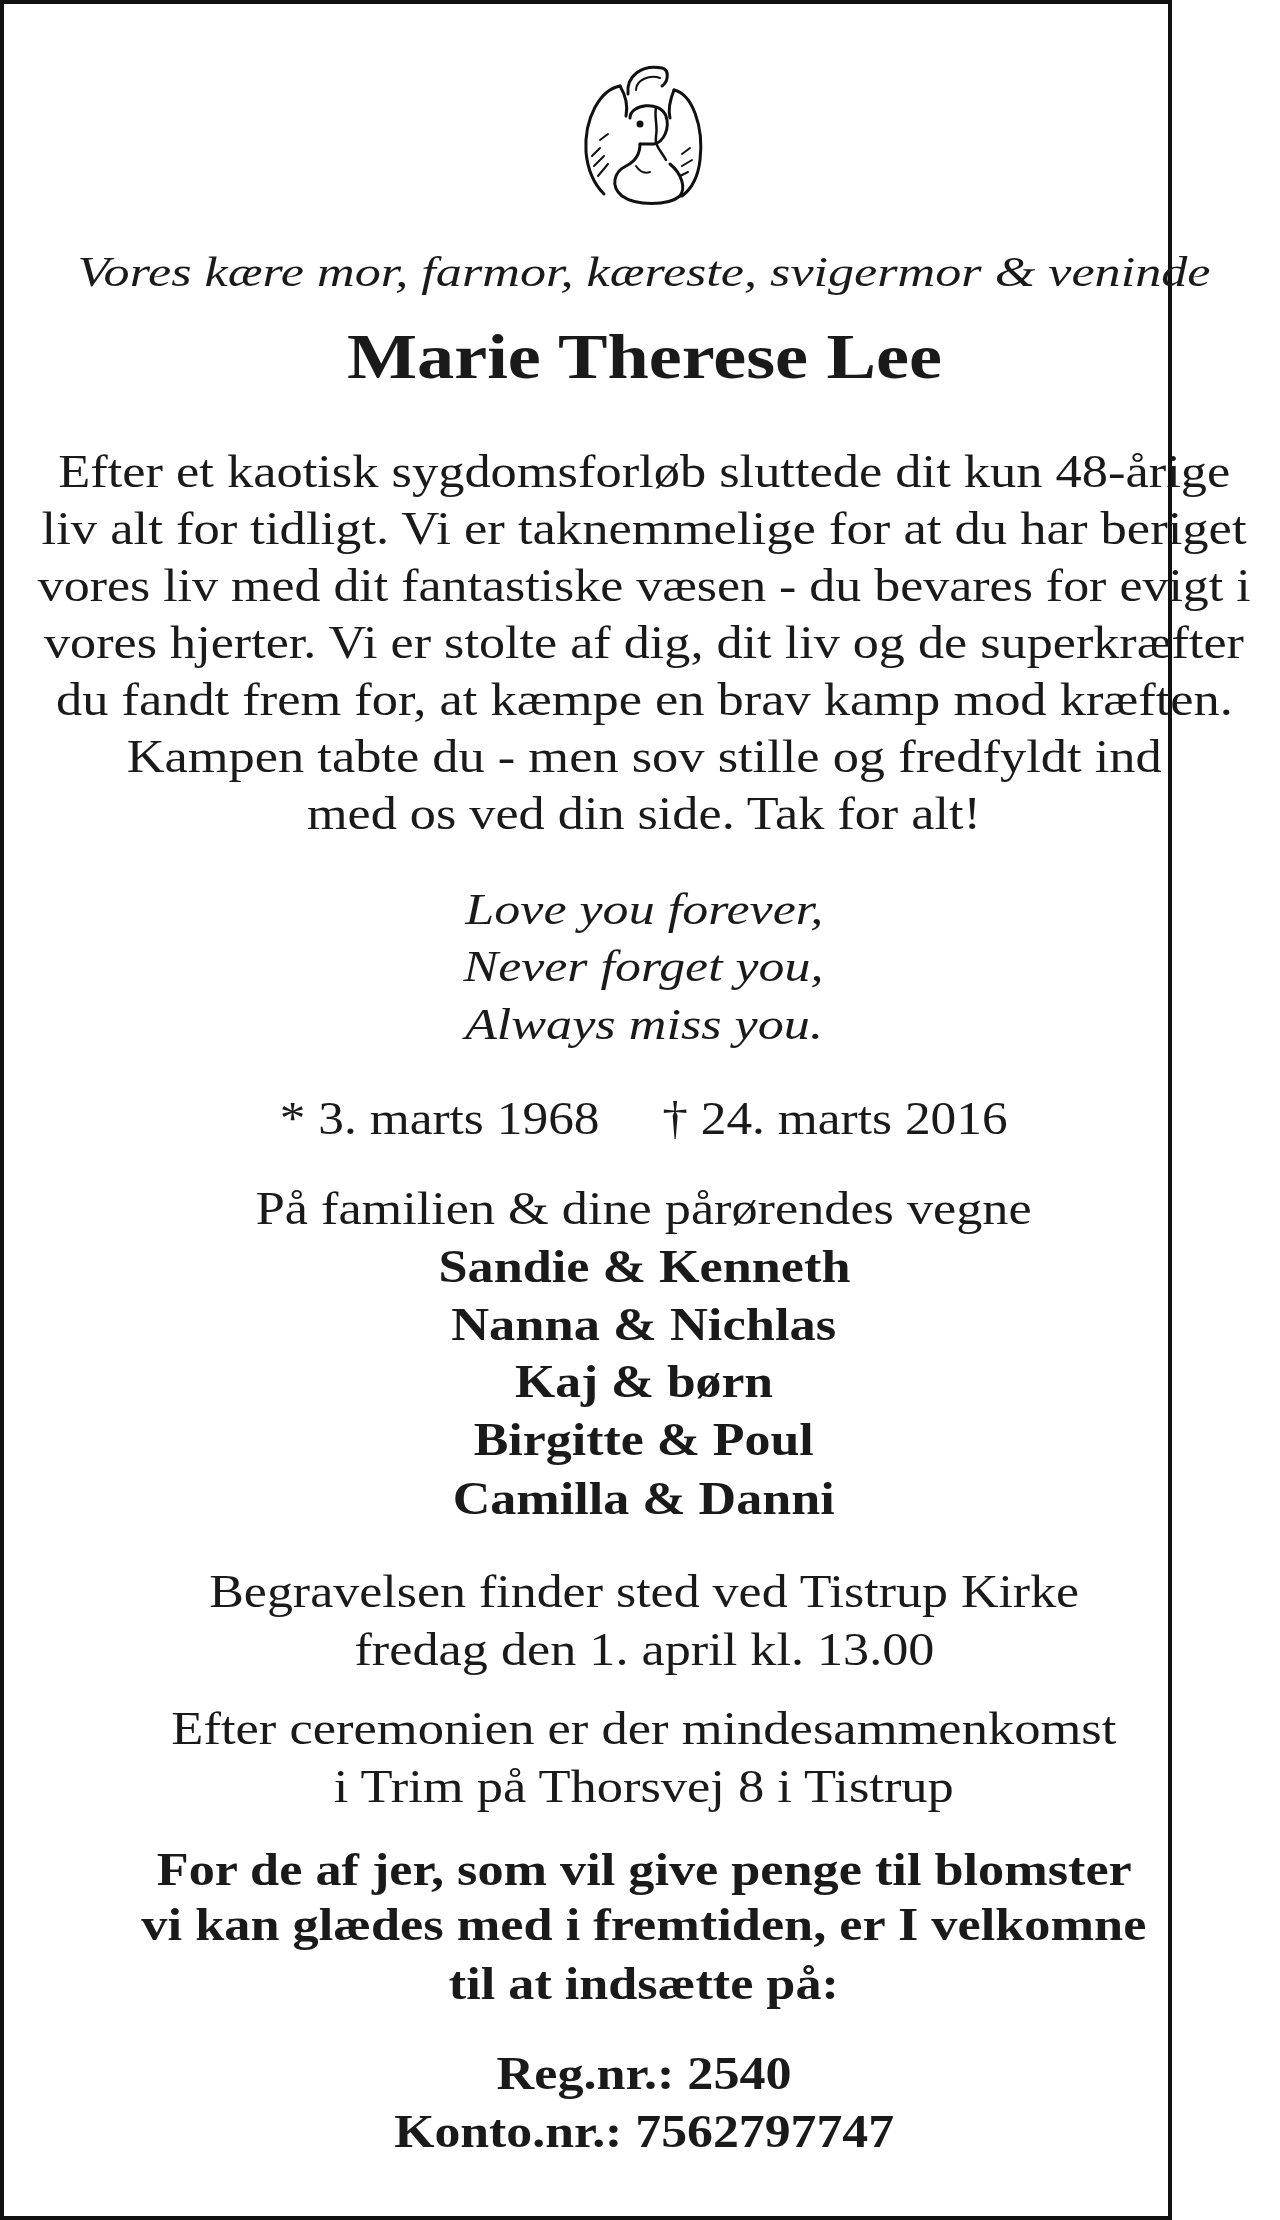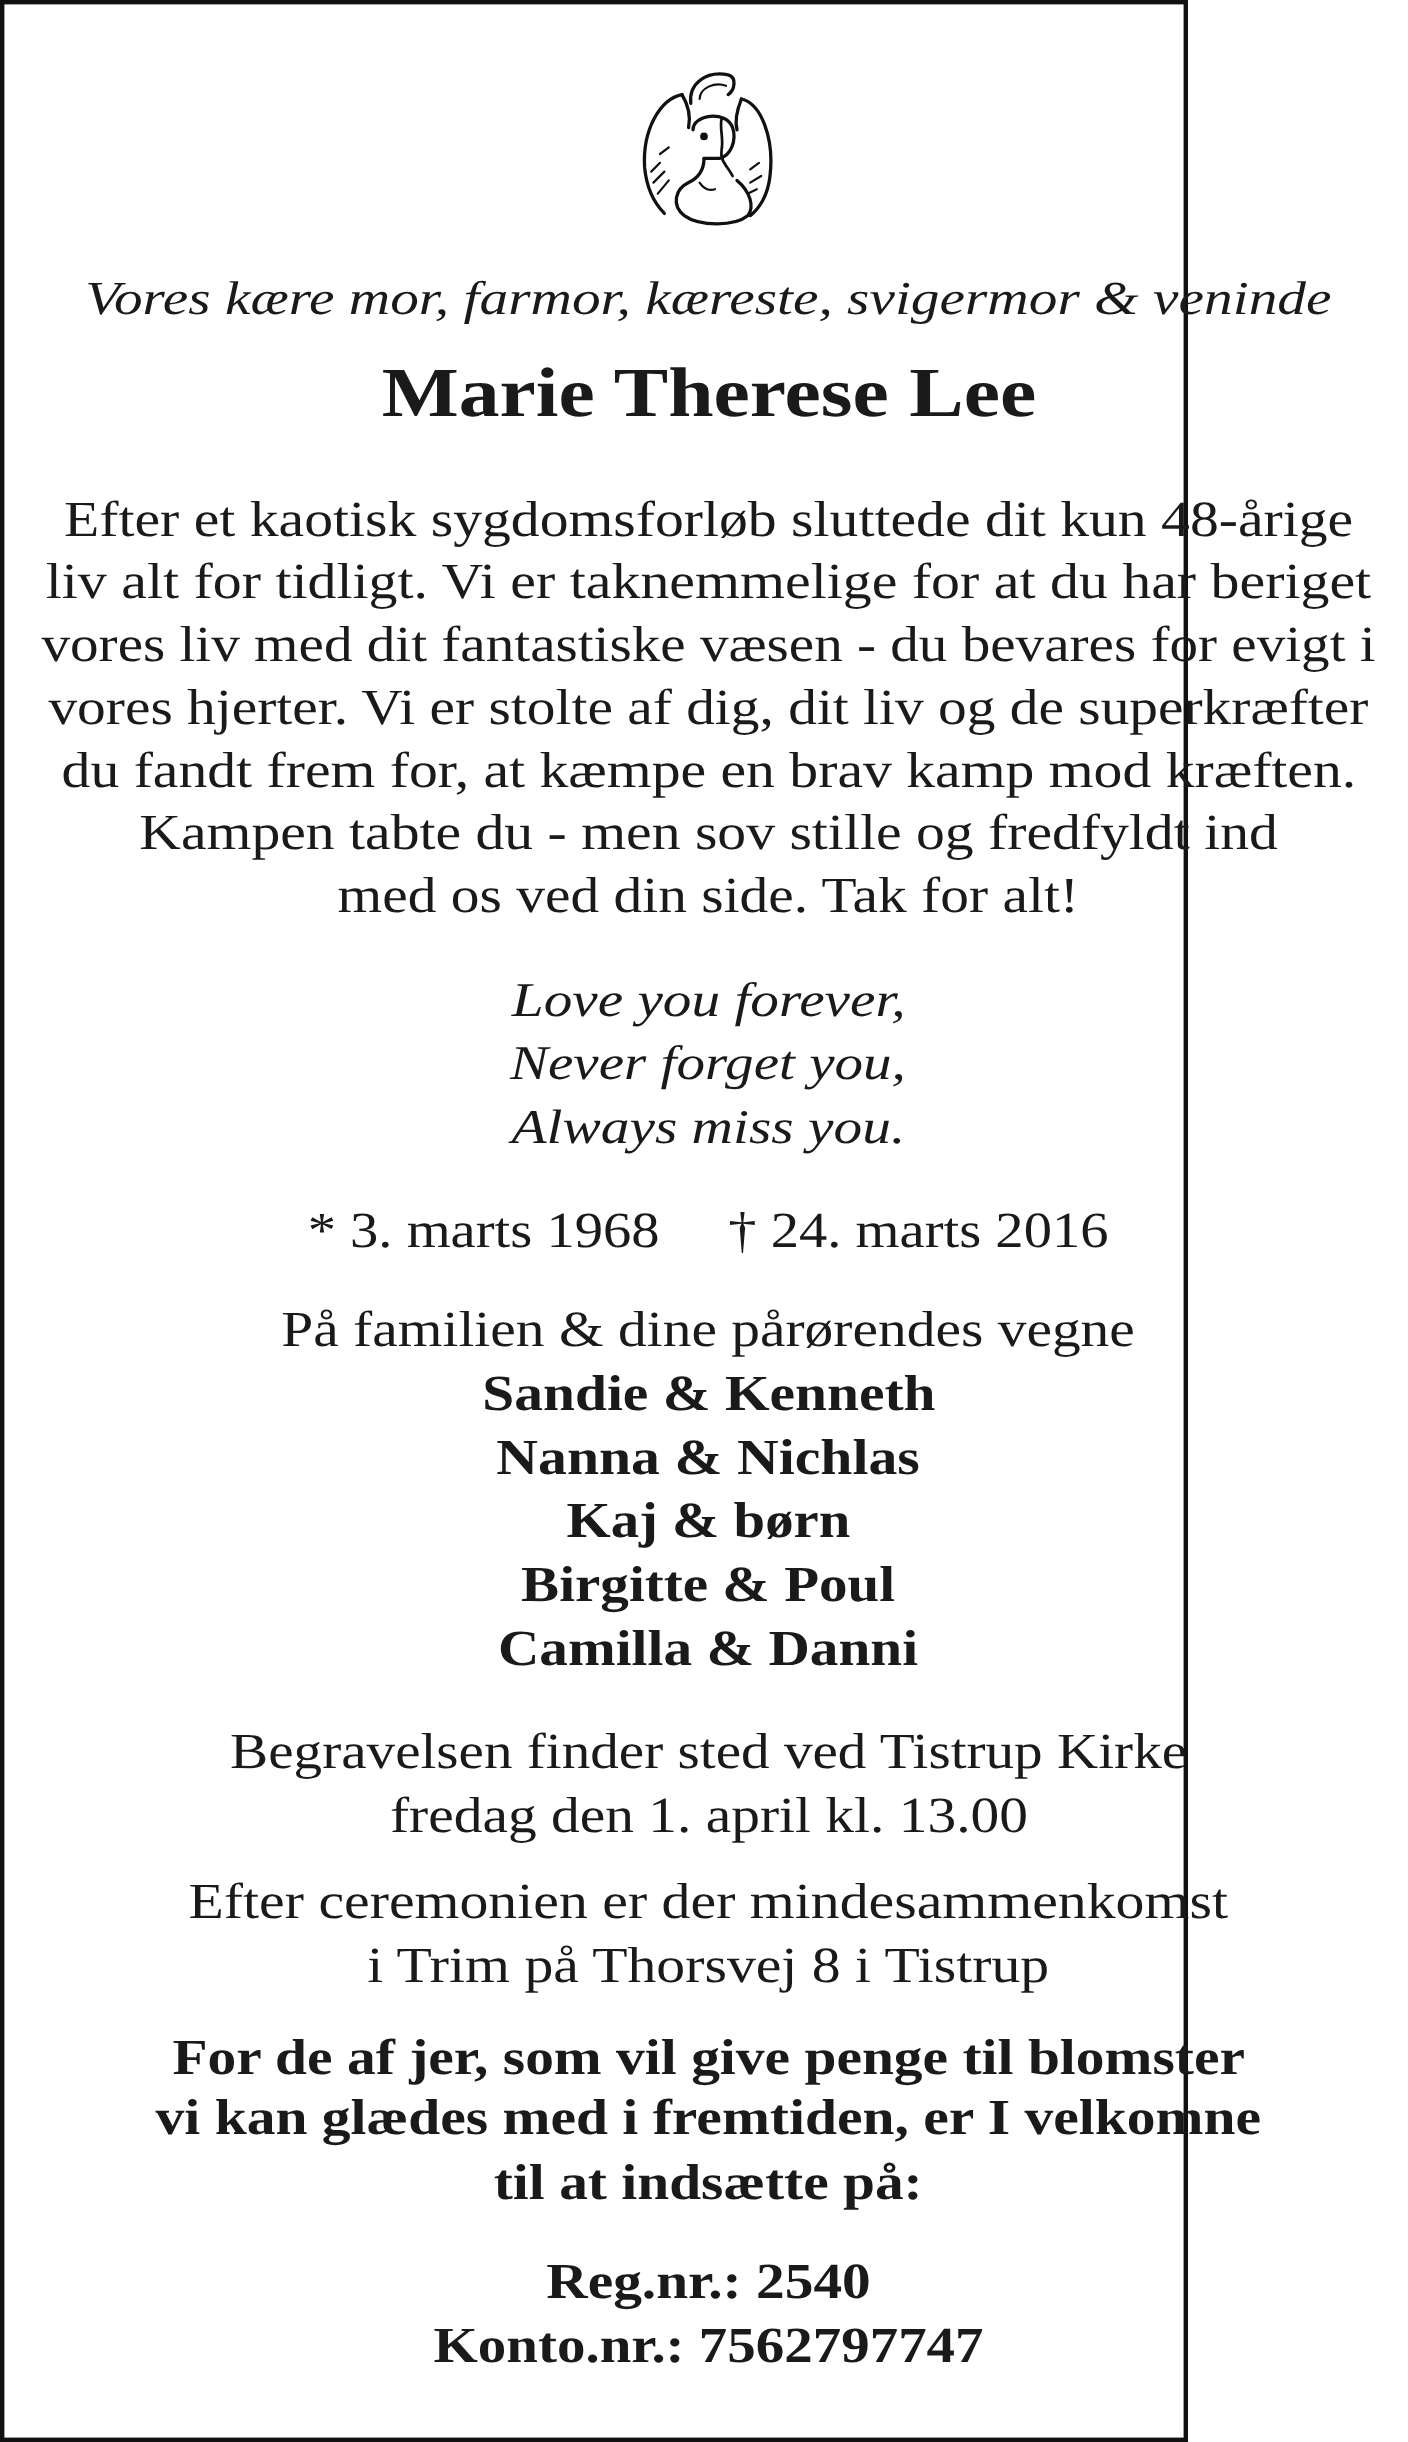--- a/index.html
+++ b/index.html
@@ -1,18 +1,18 @@
 <!DOCTYPE html>
 <html><head>
 <meta charset="utf-8">
 <style>
   html, body { margin: 0; padding: 0; background: #ffffff; }
   body { width: 1280px; height: 2220px; position: relative; overflow: hidden; }
   .frame {
-    position: absolute; left: 0; top: 0; width: 1080px; height: 2220px;
+    position: absolute; left: 0; top: 0; width: 1172px; height: 2220px;
     box-sizing: border-box; border: 4px solid #111111; background: #ffffff;
   }
   .angel { position: absolute; left: 566px; top: 52px; width: 150px; height: 152px; }
   .line {
     position: absolute; left: 0; width: 1280px; text-align: center;
     font-family: "Liberation Serif", "DejaVu Serif", serif; color: #1a1a1a;
     white-space: nowrap; line-height: 1;
   }
   .line > span { display: inline-block; transform-origin: center bottom; }
   .it { font-style: italic; }

